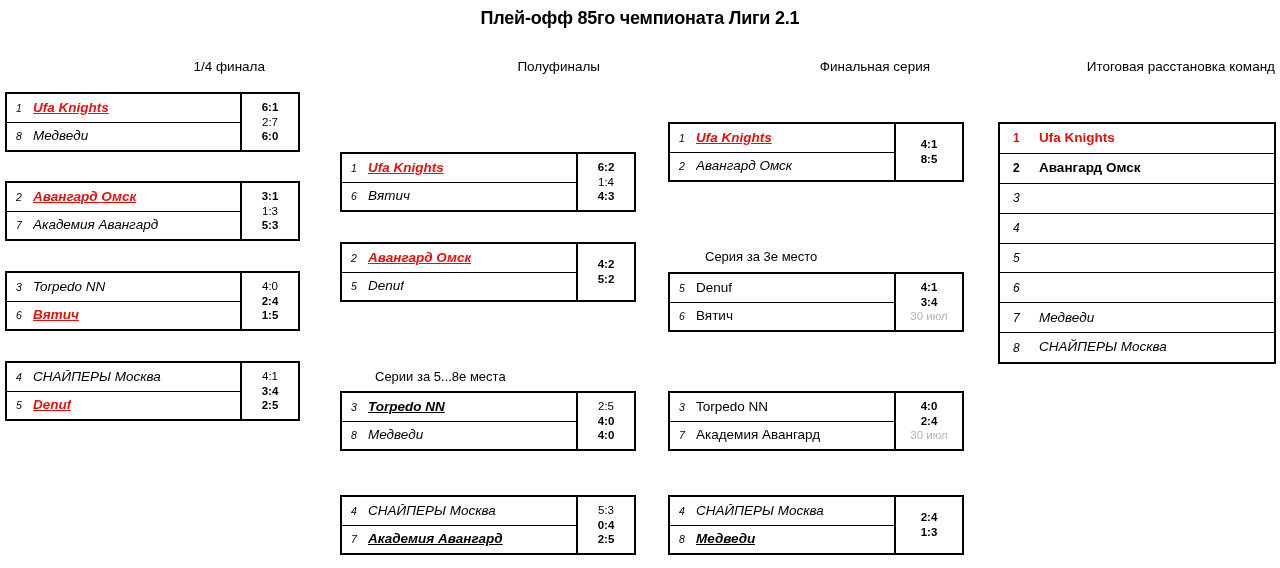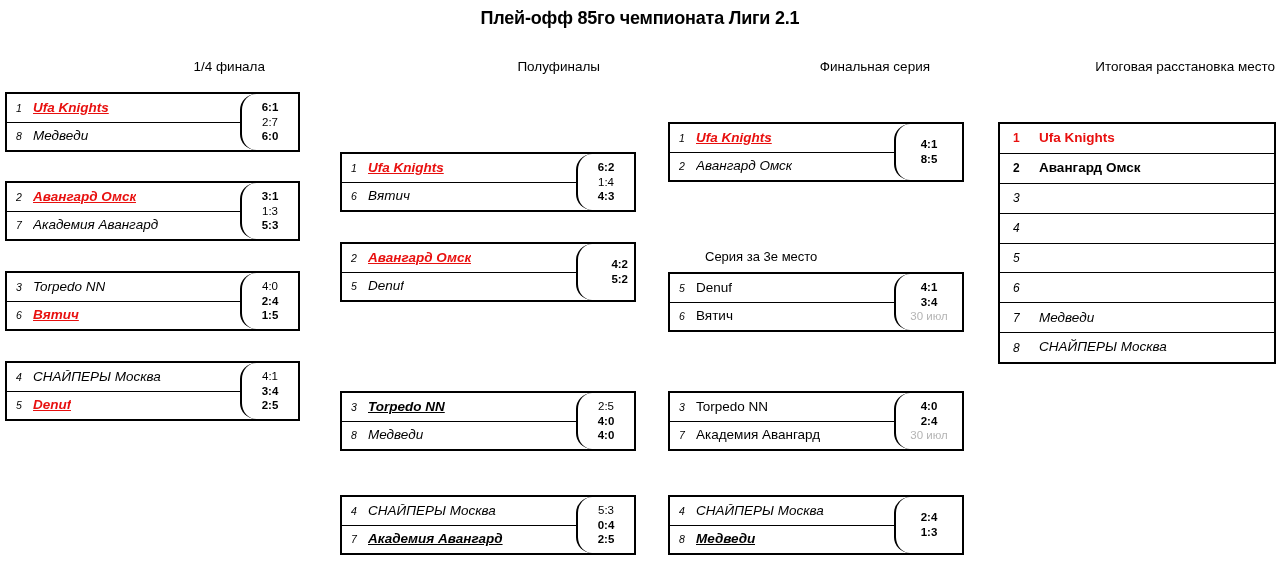--- a/index.html
+++ b/index.html
@@ -81,21 +81,20 @@
   .tname.upright { font-style: normal; font-weight: normal; }
 
   .scores {
     flex: 0 0 auto;
     border-left: 2.2px solid #000;
     display: flex;
     flex-direction: column;
     justify-content: center;
     align-items: center;
     padding: 13px 6px;
-    border-radius: 16px;
   }
   .score {
     font-size: 11.5px;
     line-height: 1.30;
     text-align: center;
     white-space: nowrap;
   }
   .score.b { font-weight: bold; }
   .score.gray { color: #b4b4b4; font-weight: normal; }
 
@@ -136,22 +135,23 @@
 </head>
 <body>
 
 <div class="page">
 
   <div class="title">Плей-офф 85го чемпионата Лиги 2.1</div>
 
   <div class="col-head" style="left:40px; top:59px; width:225px;">1/4 финала</div>
   <div class="col-head" style="left:375px; top:59px; width:225px;">Полуфиналы</div>
   <div class="col-head" style="left:705px; top:59px; width:225px;">Финальная серия</div>
-  <div class="col-head" style="left:1000px; top:59px; width:275px;">Итоговая расстановка место</div>
-
+  <div class="col-head" style="left:1000px; top:59px; width:275px;">Итоговая расстановка команд</div>
+
+  <div class="sec-head" style="left:375px; top:369px; width:225px;">Серии за 5...8е места</div>
   <div class="sec-head" style="left:705px; top:249px; width:225px;">Серия за 3е место</div>
 
   <div id="matches-layer">
       <div class="match" style="left: 5px; top: 92px; width: 295px; height: 60px;">
         <div class="teams">
           <div class="team top">
             <span class="seed">1</span>
             <span class="tname winner red">Ufa Knights</span>
           </div>
           <div class="team">
@@ -237,21 +237,21 @@
         <div class="teams">
           <div class="team top">
             <span class="seed">2</span>
             <span class="tname winner red">Авангард Омск</span>
           </div>
           <div class="team">
             <span class="seed">5</span>
             <span class="tname">Denuf</span>
           </div>
         </div>
-        <div class="scores" style="flex-basis: 58px; align-items: flex-end;">
+        <div class="scores" style="flex-basis: 58px;">
           <div class="score b">4:2</div>
           <div class="score b">5:2</div>
         </div>
       </div>
       <div class="match" style="left: 340px; top: 391px; width: 296px; height: 60px;">
         <div class="teams">
           <div class="team top">
             <span class="seed">3</span>
             <span class="tname winner">Torpedo NN</span>
           </div>

